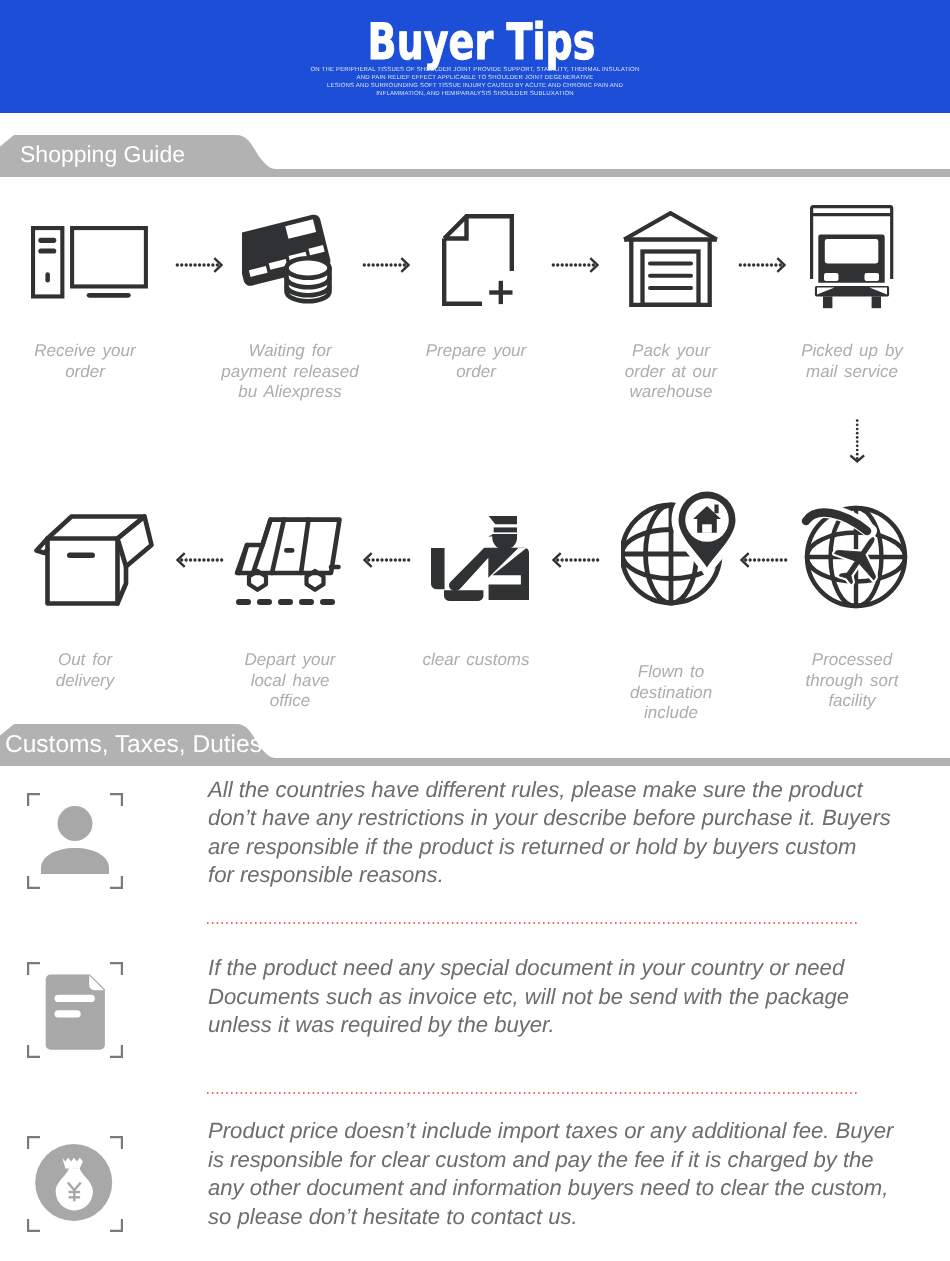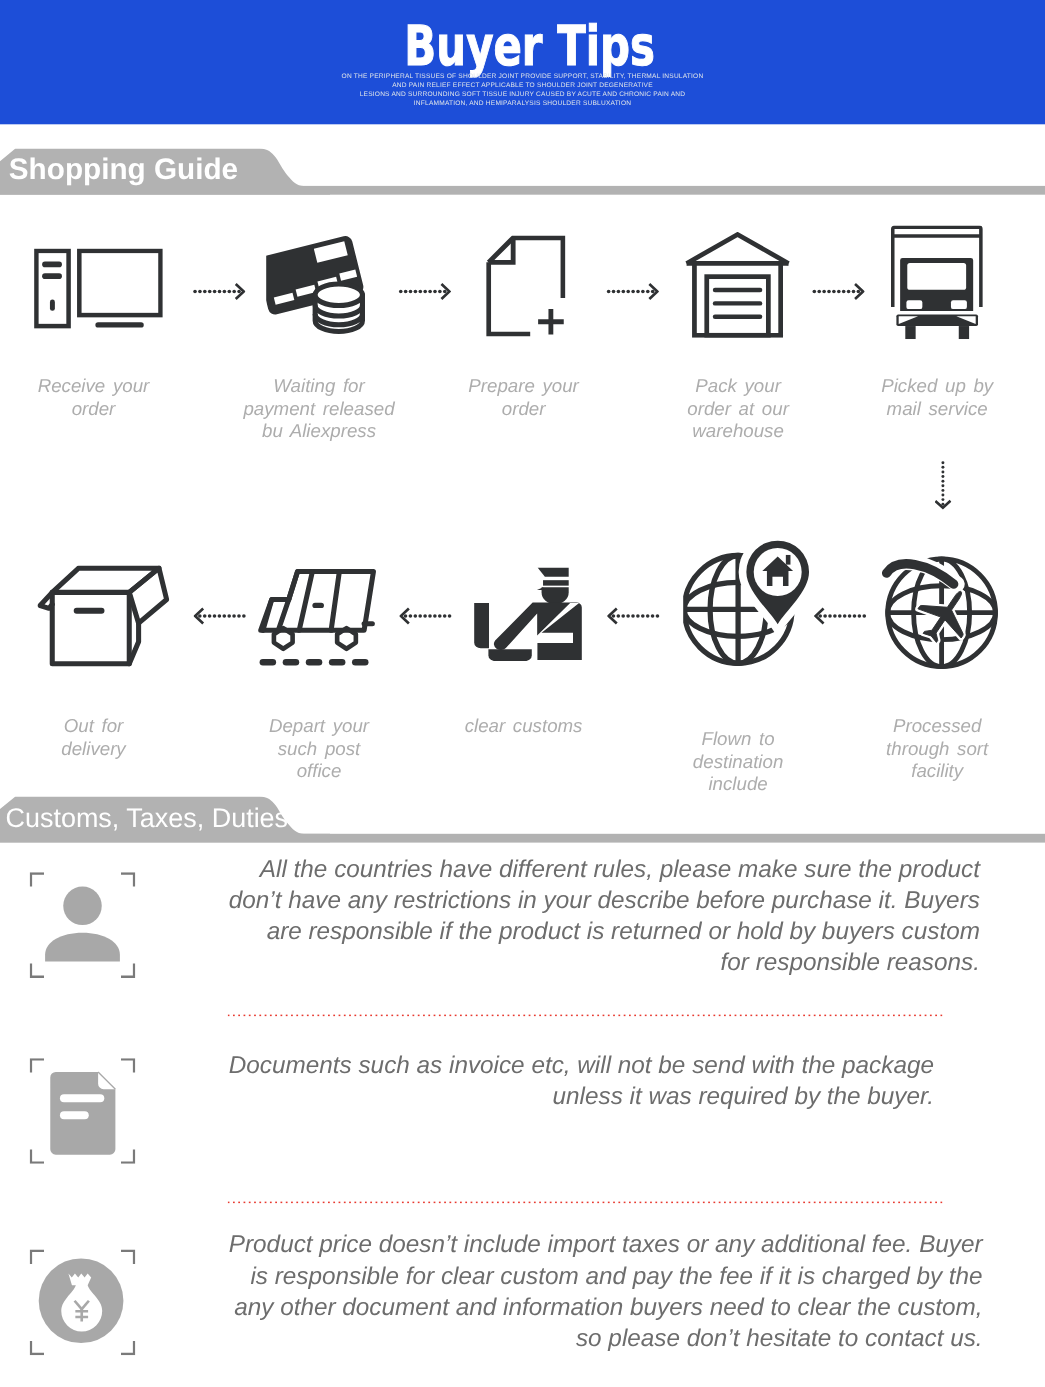--- a/index.html
+++ b/index.html
@@ -28,21 +28,21 @@
   .cell .ic{position:absolute;}
   .cap{position:absolute;text-align:center;color:#adadad;
     font-family:"Liberation Sans",sans-serif;font-style:italic;font-size:17px;line-height:20.7px;word-spacing:2.2px;
     white-space:nowrap;}
   .arrow{position:absolute;}
 
   
   .crow{position:absolute;left:0;top:0;width:950px;}
   .cframe{position:absolute;}
   .ctext{position:absolute;color:#6d6d6d;font-family:"Liberation Sans",sans-serif;font-style:italic;
-    font-size:22.1px;line-height:28.5px;white-space:nowrap;text-align:right;}
+    font-size:22.1px;line-height:28.5px;white-space:nowrap;}
   .cdiv{position:absolute;height:2px;line-height:0;font-size:0;}
   .cdiv svg{display:block;}
 </style>
 </head>
 <body>
 
 <div class="page">
   <div class="header">
     <div class="header-title"><span>Buyer Tips</span></div>
     <div class="header-sub">
@@ -50,21 +50,21 @@
       <div>AND PAIN RELIEF EFFECT APPLICABLE TO SHOULDER JOINT DEGENERATIVE</div>
       <div>LESIONS AND SURROUNDING SOFT TISSUE INJURY CAUSED BY ACUTE AND CHRONIC PAIN AND</div>
       <div>INFLAMMATION, AND HEMIPARALYSIS SHOULDER SUBLUXATION</div>
     </div>
   </div>
   <div class="secbar" style="top:135px">
     <div class="rail"></div>
     <svg width="300" height="42" viewBox="0 0 300 42">
       <path d="M14 0 H236 C250 0 253 14 261 24 C266 30 270 34 276 34 H300 V42 H0 V11.5 Z" fill="#b2b2b2"></path>
     </svg>
-    <div class="txt" style="left:8px;top:2px;font-size:27px;font-weight:bold">Shopping Guide</div>
+    <div class="txt" style="left:20px;top:2px;font-size:23px;font-weight:normal">Shopping Guide</div>
   </div>
   <div class="cell">
     <div class="ic" style="left:31px;top:226px"><svg width="117" height="73" viewBox="0 0 117 73">
   <g fill="none" stroke="#2f3133" stroke-width="4.1">
     <rect x="2.05" y="2.05" width="29.3" height="68.4"></rect>
     <rect x="41.1" y="2.05" width="73.8" height="58.4"></rect>
   </g>
   <g fill="#2f3133">
     <rect x="7.3" y="11.8" width="18" height="5.1" rx="2.55"></rect>
     <rect x="7.3" y="22.5" width="18" height="5.1" rx="2.55"></rect>
@@ -195,21 +195,21 @@
     <path d="M5 85 h9"></path>
             <path d="M26 85 h9"></path>
             <path d="M47 85 h9"></path>
     <path d="M68 85 h9"></path>
             <path d="M89 85 h9"></path>
   </g>
   <rect x="50" y="31" width="10.5" height="4.8" rx="2.4" fill="#2f3133"></rect>
 </svg></div>
     <div class="cap" style="left:150px;top:650px;width:280px">
       <div>Depart your</div>
-      <div>such post</div>
+      <div>local have</div>
       <div>office</div>
     </div>
   </div>
   <div class="cell">
     <div class="ic" style="left:431px;top:516px"><svg width="98" height="85" viewBox="4.6 1.5 88.2 85.5" preserveAspectRatio="none">
   <g fill="#2f3133">
     <path d="M56.5 1.5 H82 V9.8 H62.5 Z"></path>
     <rect x="61" y="13" width="21" height="5"></rect>
     <path d="M59.8 19.5 H82 V24 a11.1 11.1 0 0 1 -22.2 0 Z"></path>
     <path d="M56 22 l5.2 -2.5 v2.5 z"></path>
@@ -437,20 +437,21 @@
             <path d="M83 1.1 H94.9 V13"></path>
             <path d="M1.1 83 V94.9 H13"></path>
             <path d="M83 94.9 H94.9 V83"></path>
           </g>
           <path d="M18.7 17.5 a5 5 0 0 1 5 -5 h38.5 v10.7 a5 5 0 0 0 5 5 h10.7 v54.5 a5 5 0 0 1 -5 5 h-49.2 a5 5 0 0 1 -5 -5 z" fill="#a8a8a8"></path>
           <path d="M62.2 12.6 l15.7 15.6" fill="none" stroke="#a8a8a8" stroke-width="1.2"></path>
           <rect x="27.5" y="32.7" width="40.3" height="7.4" rx="3.7" fill="#fff"></rect>
           <rect x="27.5" y="48.2" width="26.2" height="7.4" rx="3.7" fill="#fff"></rect>
         </svg></div>
     <div class="ctext" style="left:208px;top:954px">
+      <div>If the product need any special document in your country or need</div>
       <div>Documents such as invoice etc, will not be send with the package</div>
       <div>unless it was required by the buyer.</div>
     </div>
     <div class="cdiv" style="left:207px;top:1092px;width:650px">
         <svg width="650" height="2" viewBox="0 0 650 2">
           <line x1="0" y1="1" x2="650" y2="1" stroke="#e8392f" stroke-width="1.6" stroke-dasharray="1.6 3.2" stroke-linecap="butt"></line>
         </svg>
       </div>
   </div>
   <div class="crow">

